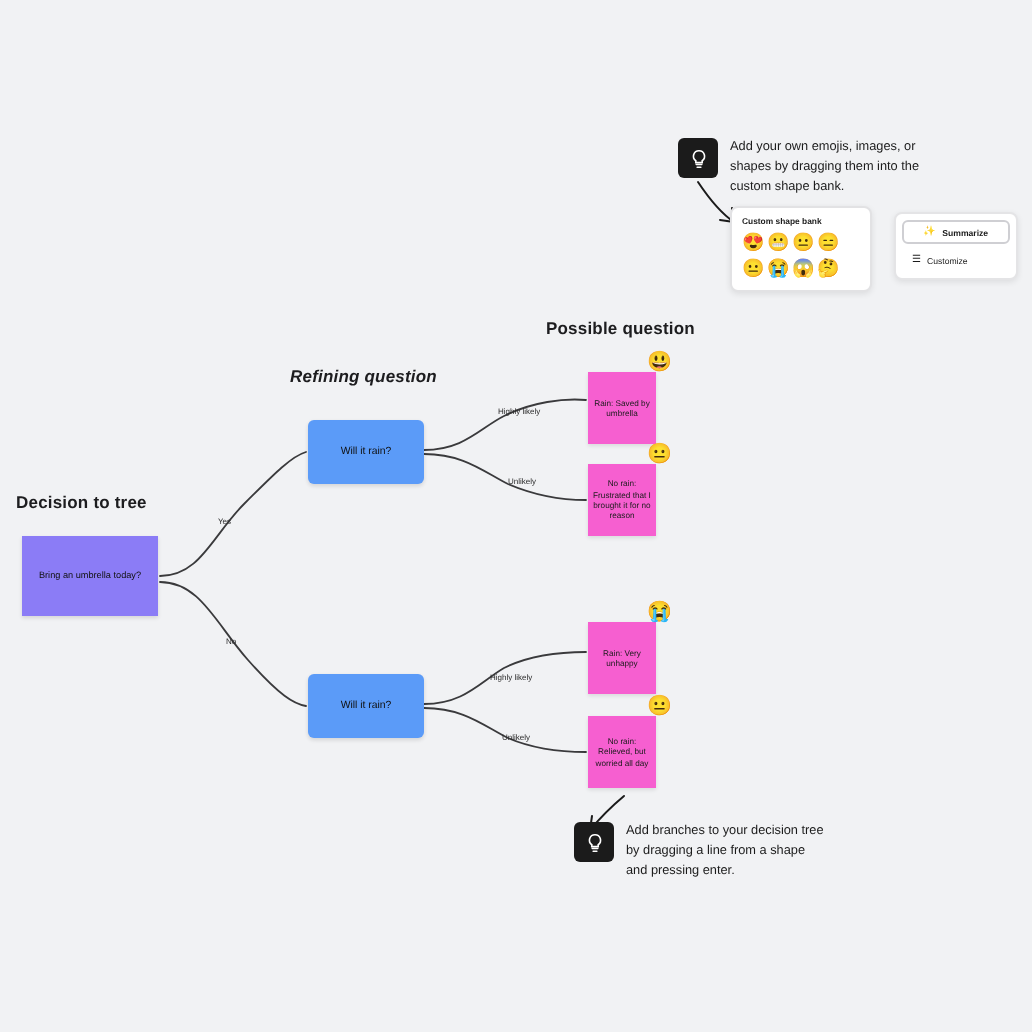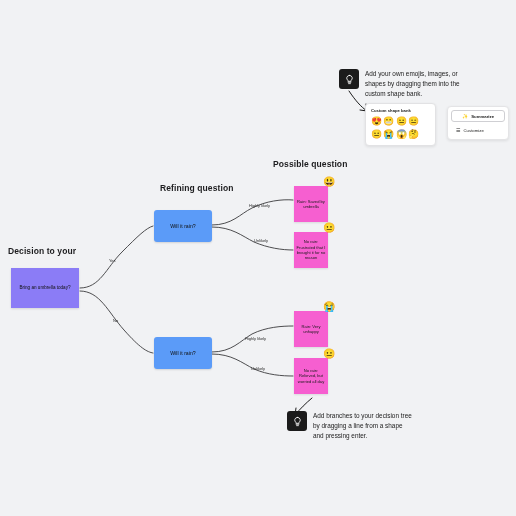--- a/index.html
+++ b/index.html
@@ -31,21 +31,21 @@
   
   .section-heading {
     position: absolute;
     font-weight: bold;
     font-size: 8.5px;
     color: #1d1d1f;
     letter-spacing: 0.1px;
     white-space: nowrap;
   }
   #heading-decision { left: 8px;   top: 246px; }
-  #heading-refining { left: 160px; top: 183px; }
+  #heading-refining { left: 145px; top: 183px; font-style: italic; }
   #heading-outcomes { left: 273px; top: 159px; }
 
   
   .node {
     position: absolute;
     box-sizing: border-box;
     display: flex;
     align-items: center;
     justify-content: center;
     text-align: center;
@@ -228,21 +228,21 @@
       <path d="M 212 225 C 232 225 240 214 252 208 C 266 201 282 199 293 200"></path>
 
       <path d="M 212 227 C 232 227 242 236 254 242 C 268 248 282 250 293 250"></path>
 
       <path d="M 212 352 C 232 352 240 341 252 334 C 266 327 282 326 293 326"></path>
 
       <path d="M 212 354 C 232 354 242 363 254 369 C 268 375 282 376 293 376"></path>
     </g>
   </svg>
 
-  <div class="section-heading" id="heading-decision">Decision to your</div>
+  <div class="section-heading" id="heading-decision">Decision to tree</div>
   <div class="section-heading" id="heading-refining">Refining question</div>
   <div class="section-heading" id="heading-outcomes">Possible question</div>
 
   <div class="node node-decision">
     <span>Bring an umbrella today?</span>
   </div>
 
   <div class="node node-question" id="node-q1">
     <span>Will it rain?</span>
   </div>

